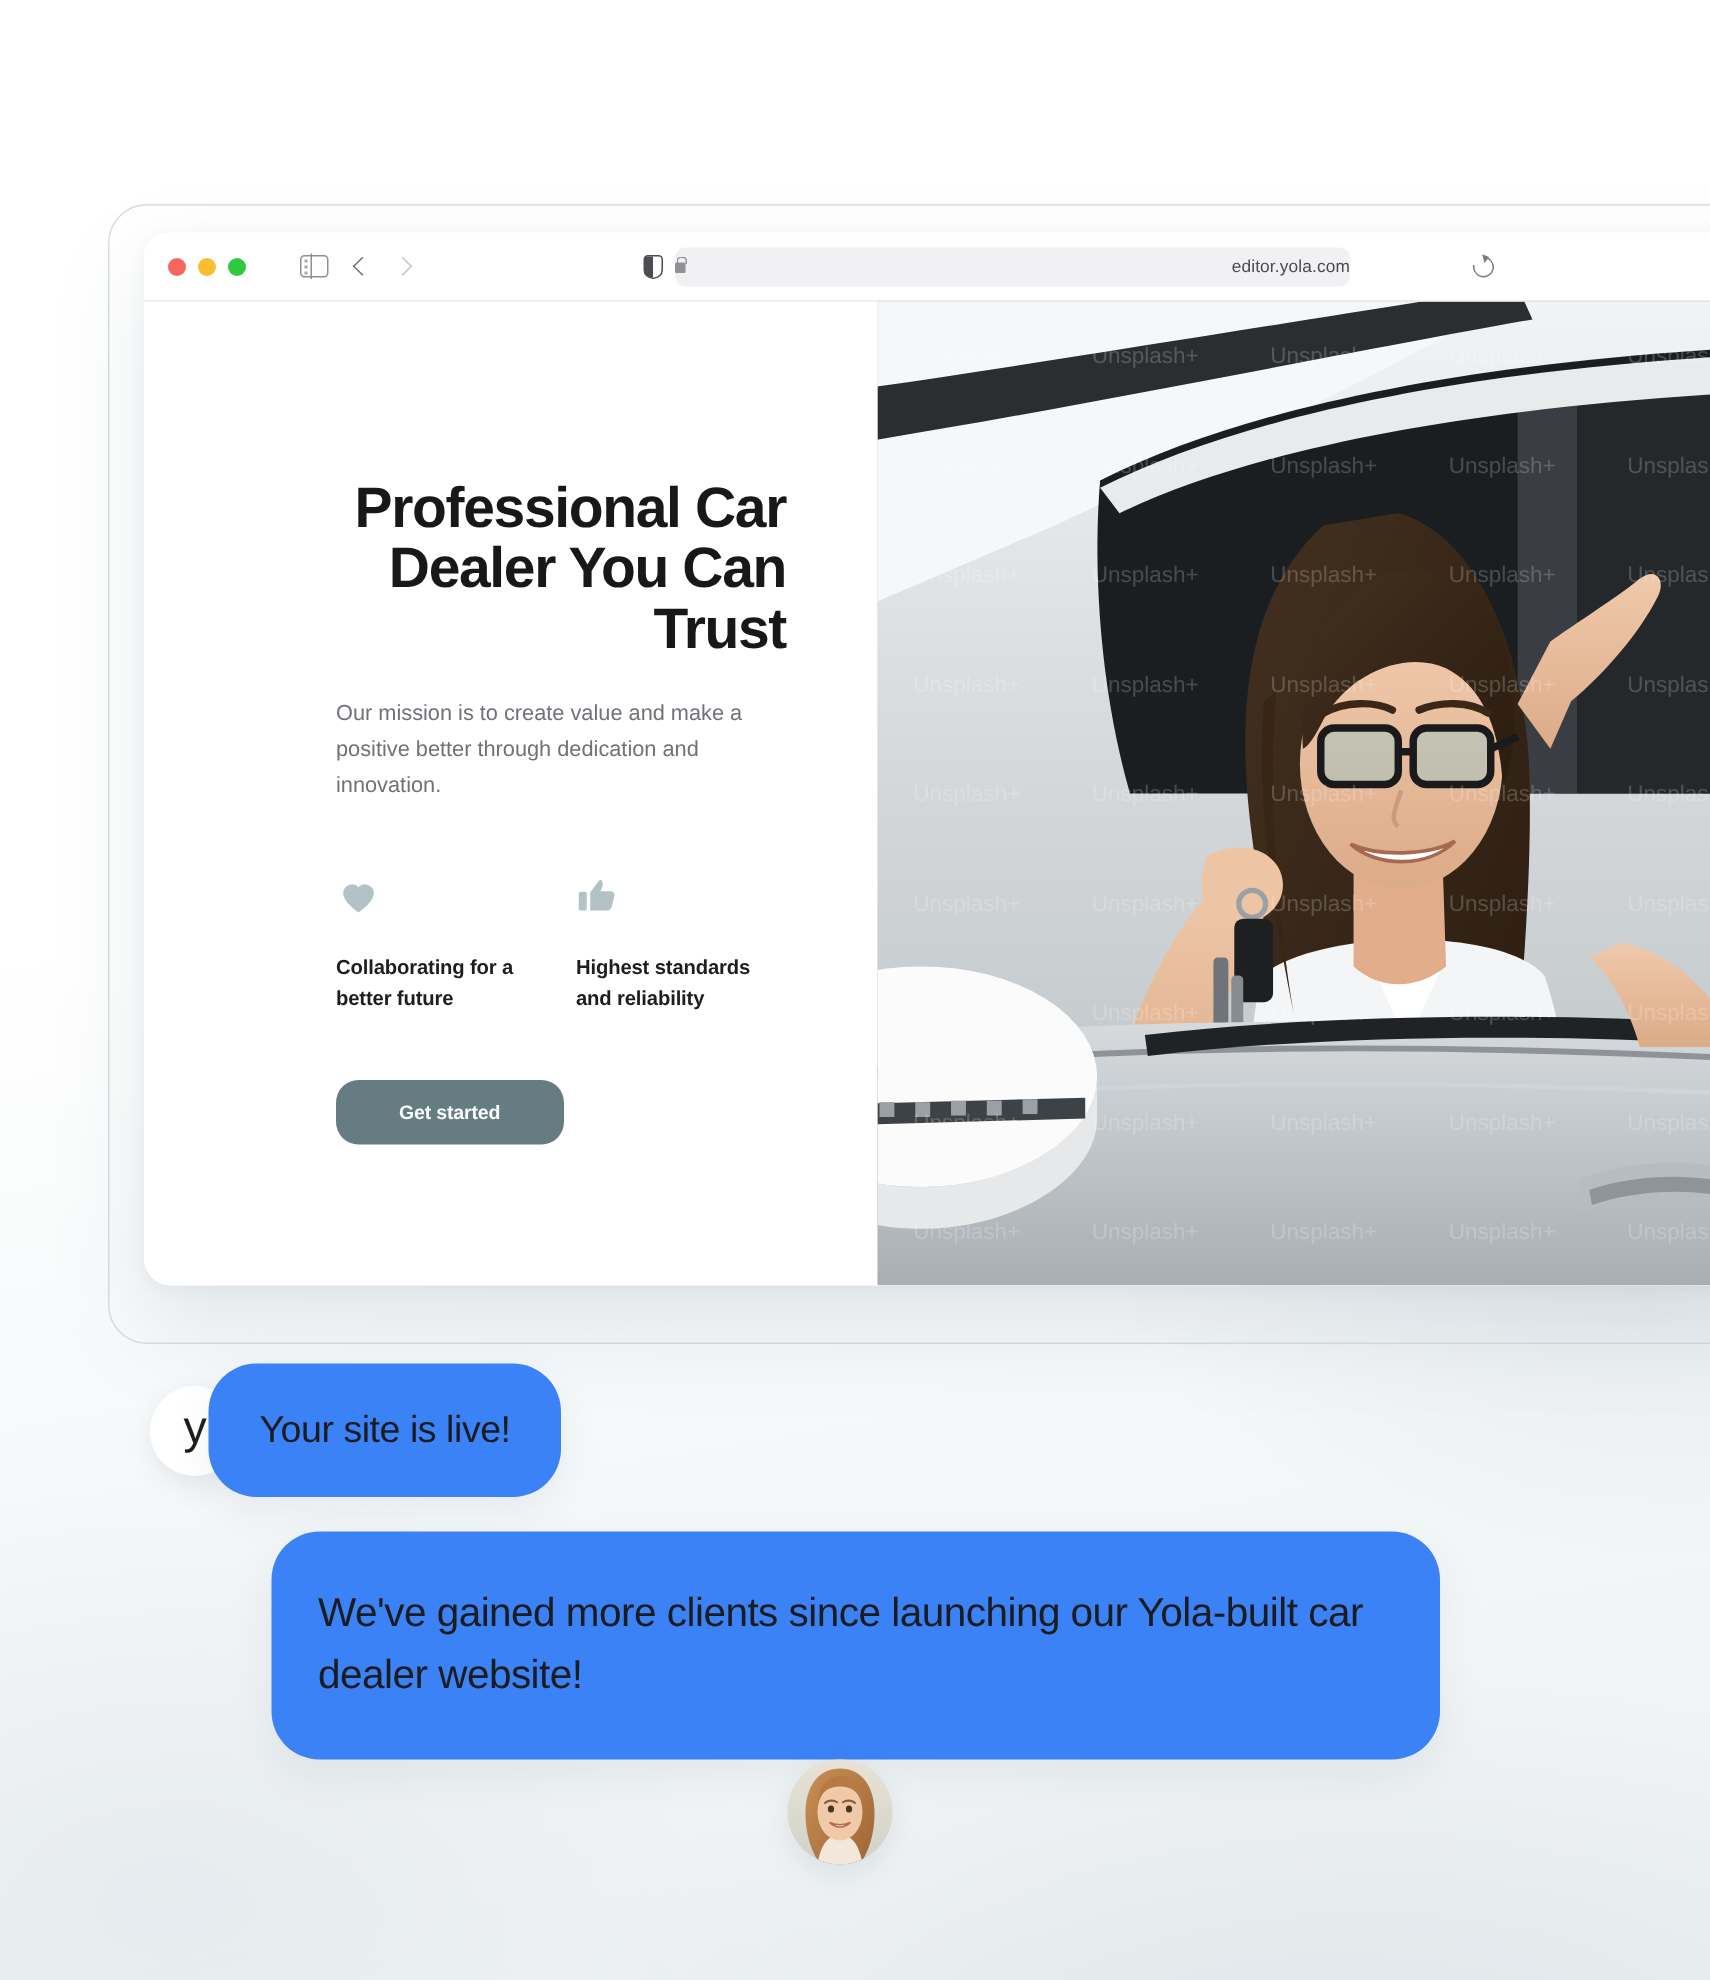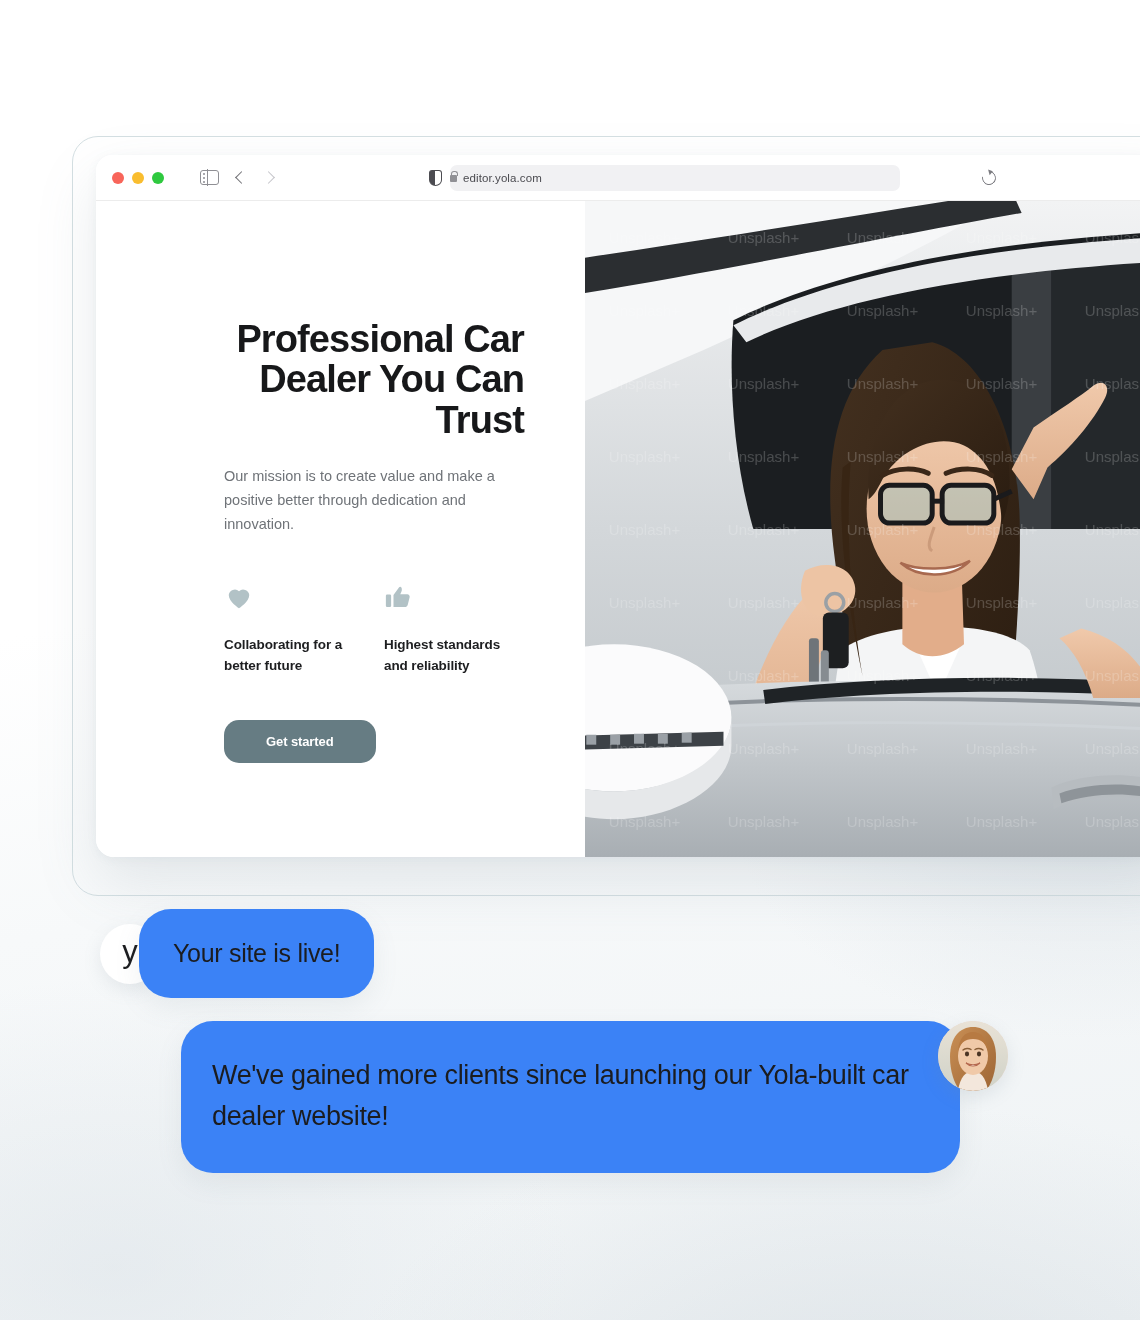--- a/index.html
+++ b/index.html
@@ -121,21 +121,21 @@
 
   .urlbar {
     position: absolute;
     left: 354px;
     width: 450px;
     height: 26px;
     background: #f1f1f3;
     border-radius: 7px;
     display: flex;
     align-items: center;
-    justify-content: flex-start;
+    justify-content: space-between;
     gap: 6px;
   }
 
   .lock-icon {
     width: 7px; height: 7px;
     background: #909095;
     border-radius: 1px;
     position: relative;
     margin-top: 2px;
   }
@@ -308,21 +308,22 @@
     padding: 30px 34px;
     font-size: 25px;
     color: #1b1c1f;
     letter-spacing: -0.3px;
   }
 
   .row2 {
     position: absolute;
     left: 181px; top: 121px;
     display: flex;
-    align-items: flex-start;
+    align-items: center;
+    flex-direction: column;
   }
 
   .bubble-large {
     width: 779px;
     padding: 34px 34px 36px 31px;
     font-size: 27px;
     line-height: 1.52;
     color: #1b1c1f;
     letter-spacing: -0.35px;
   }

